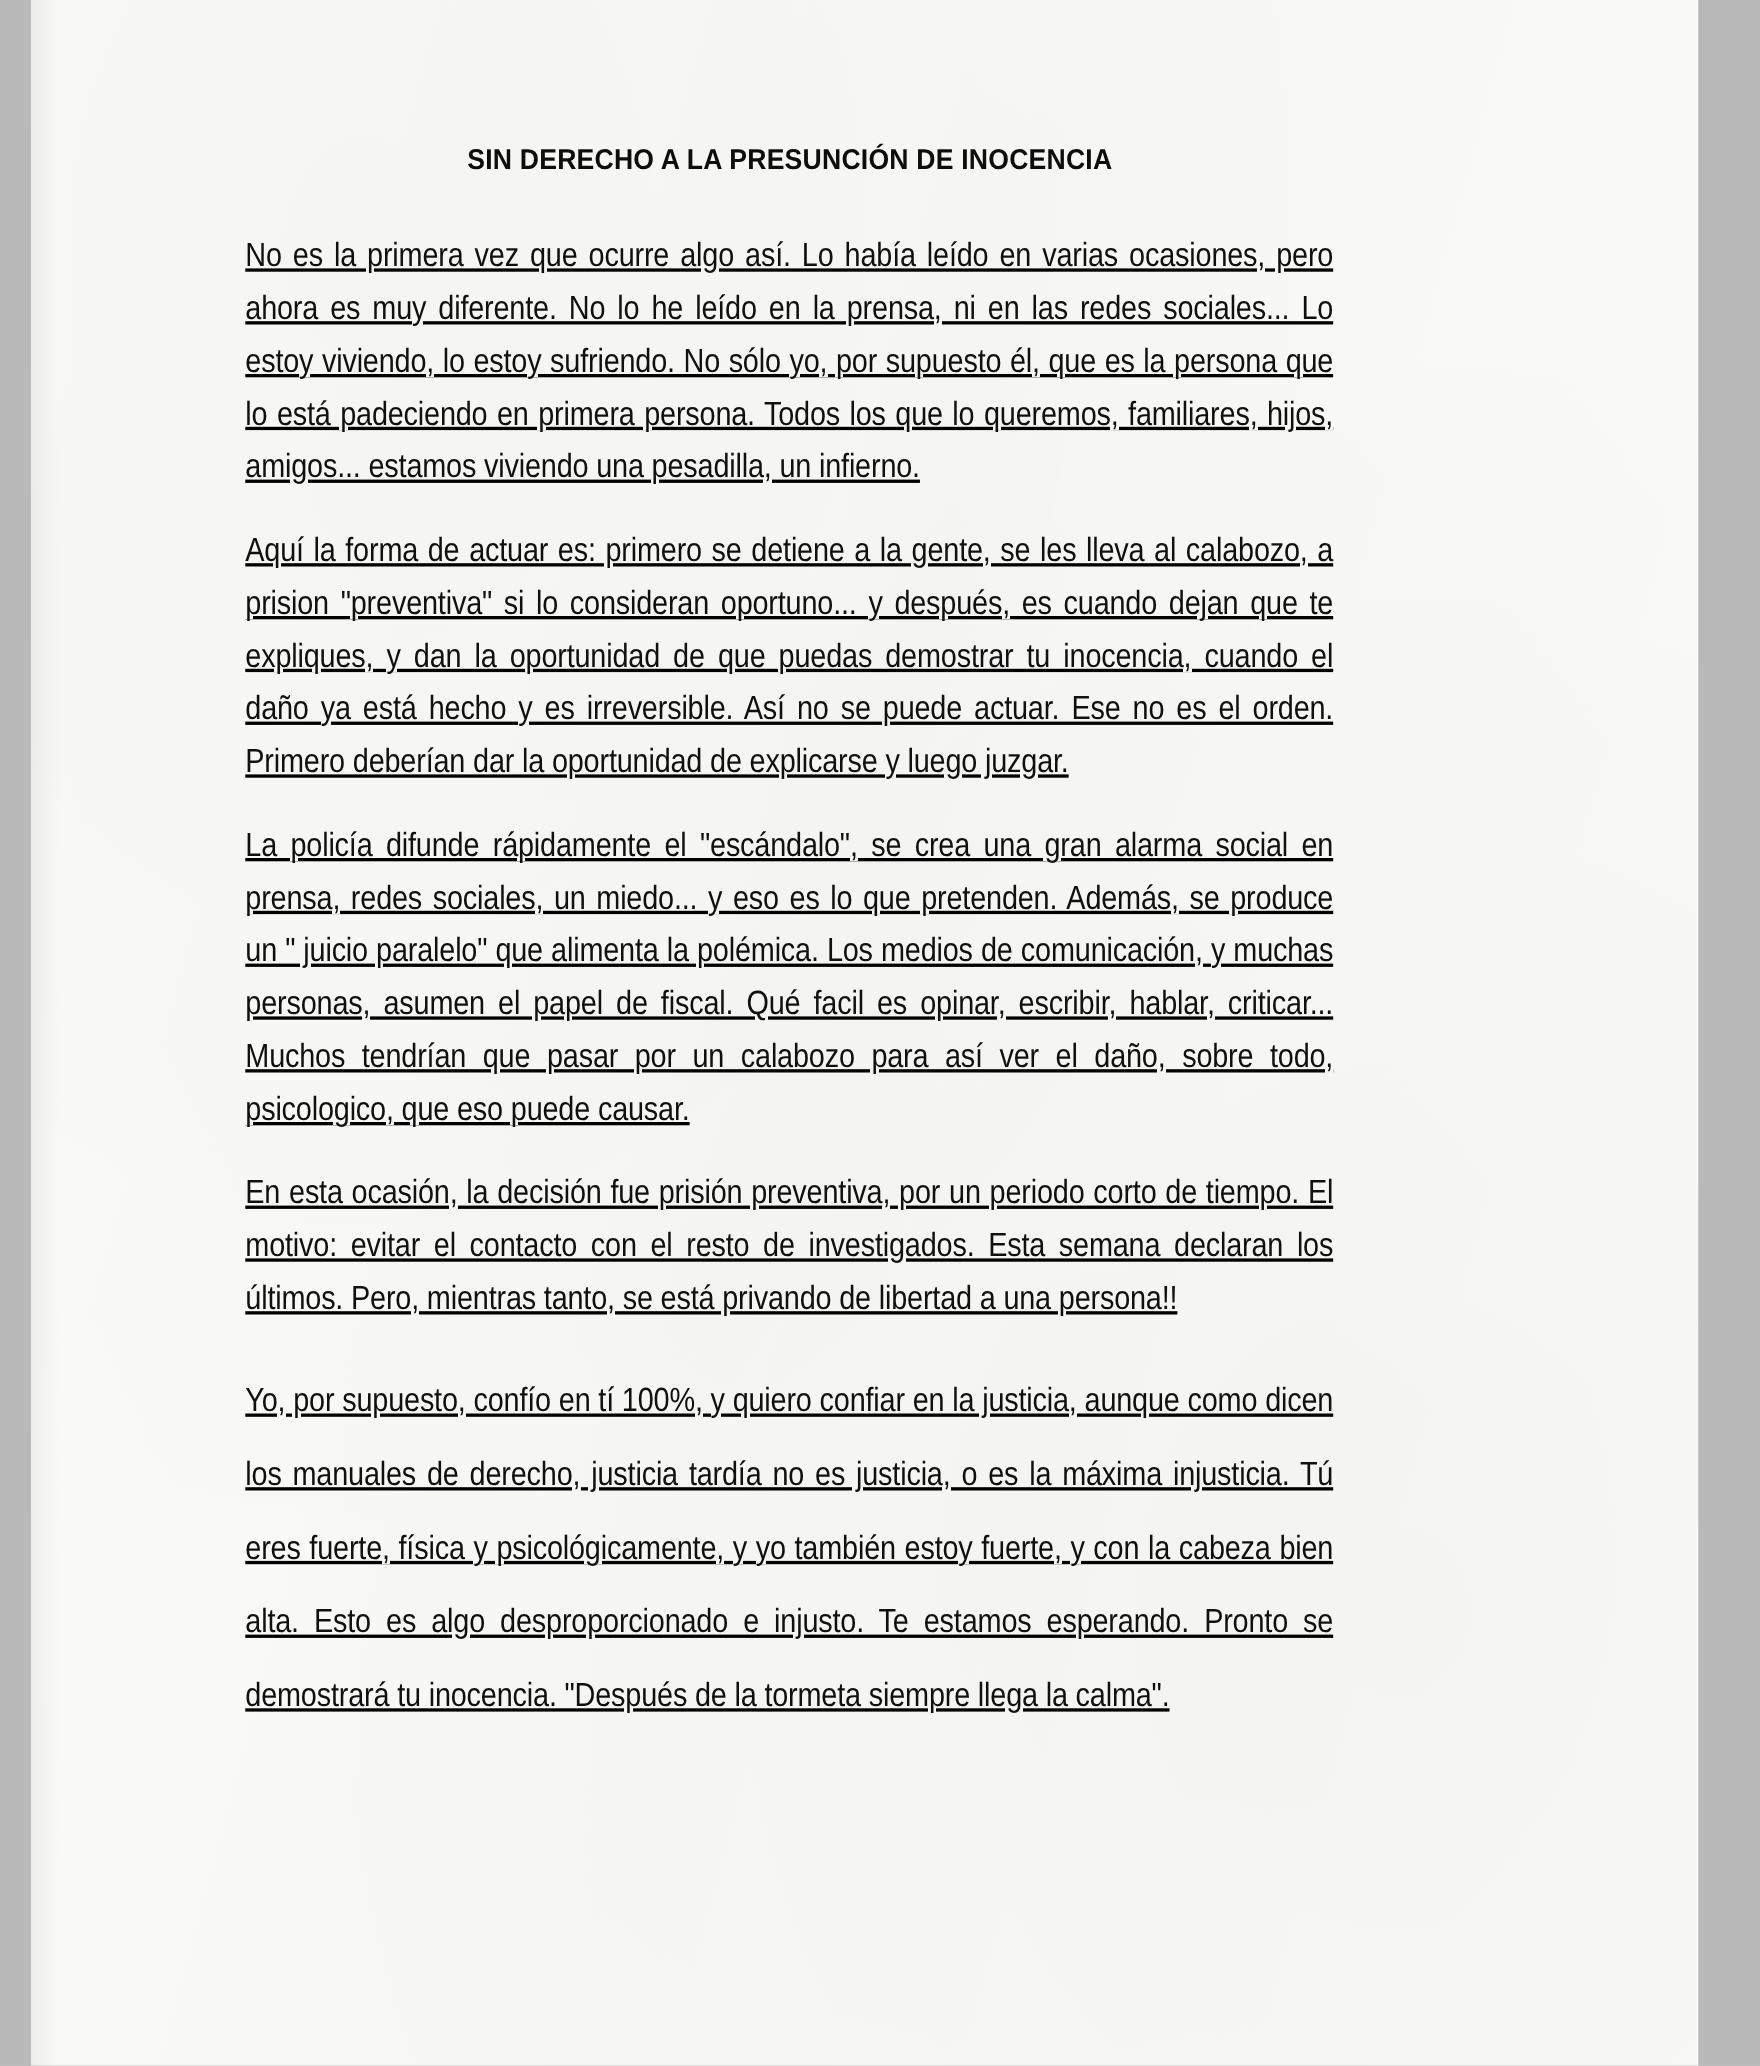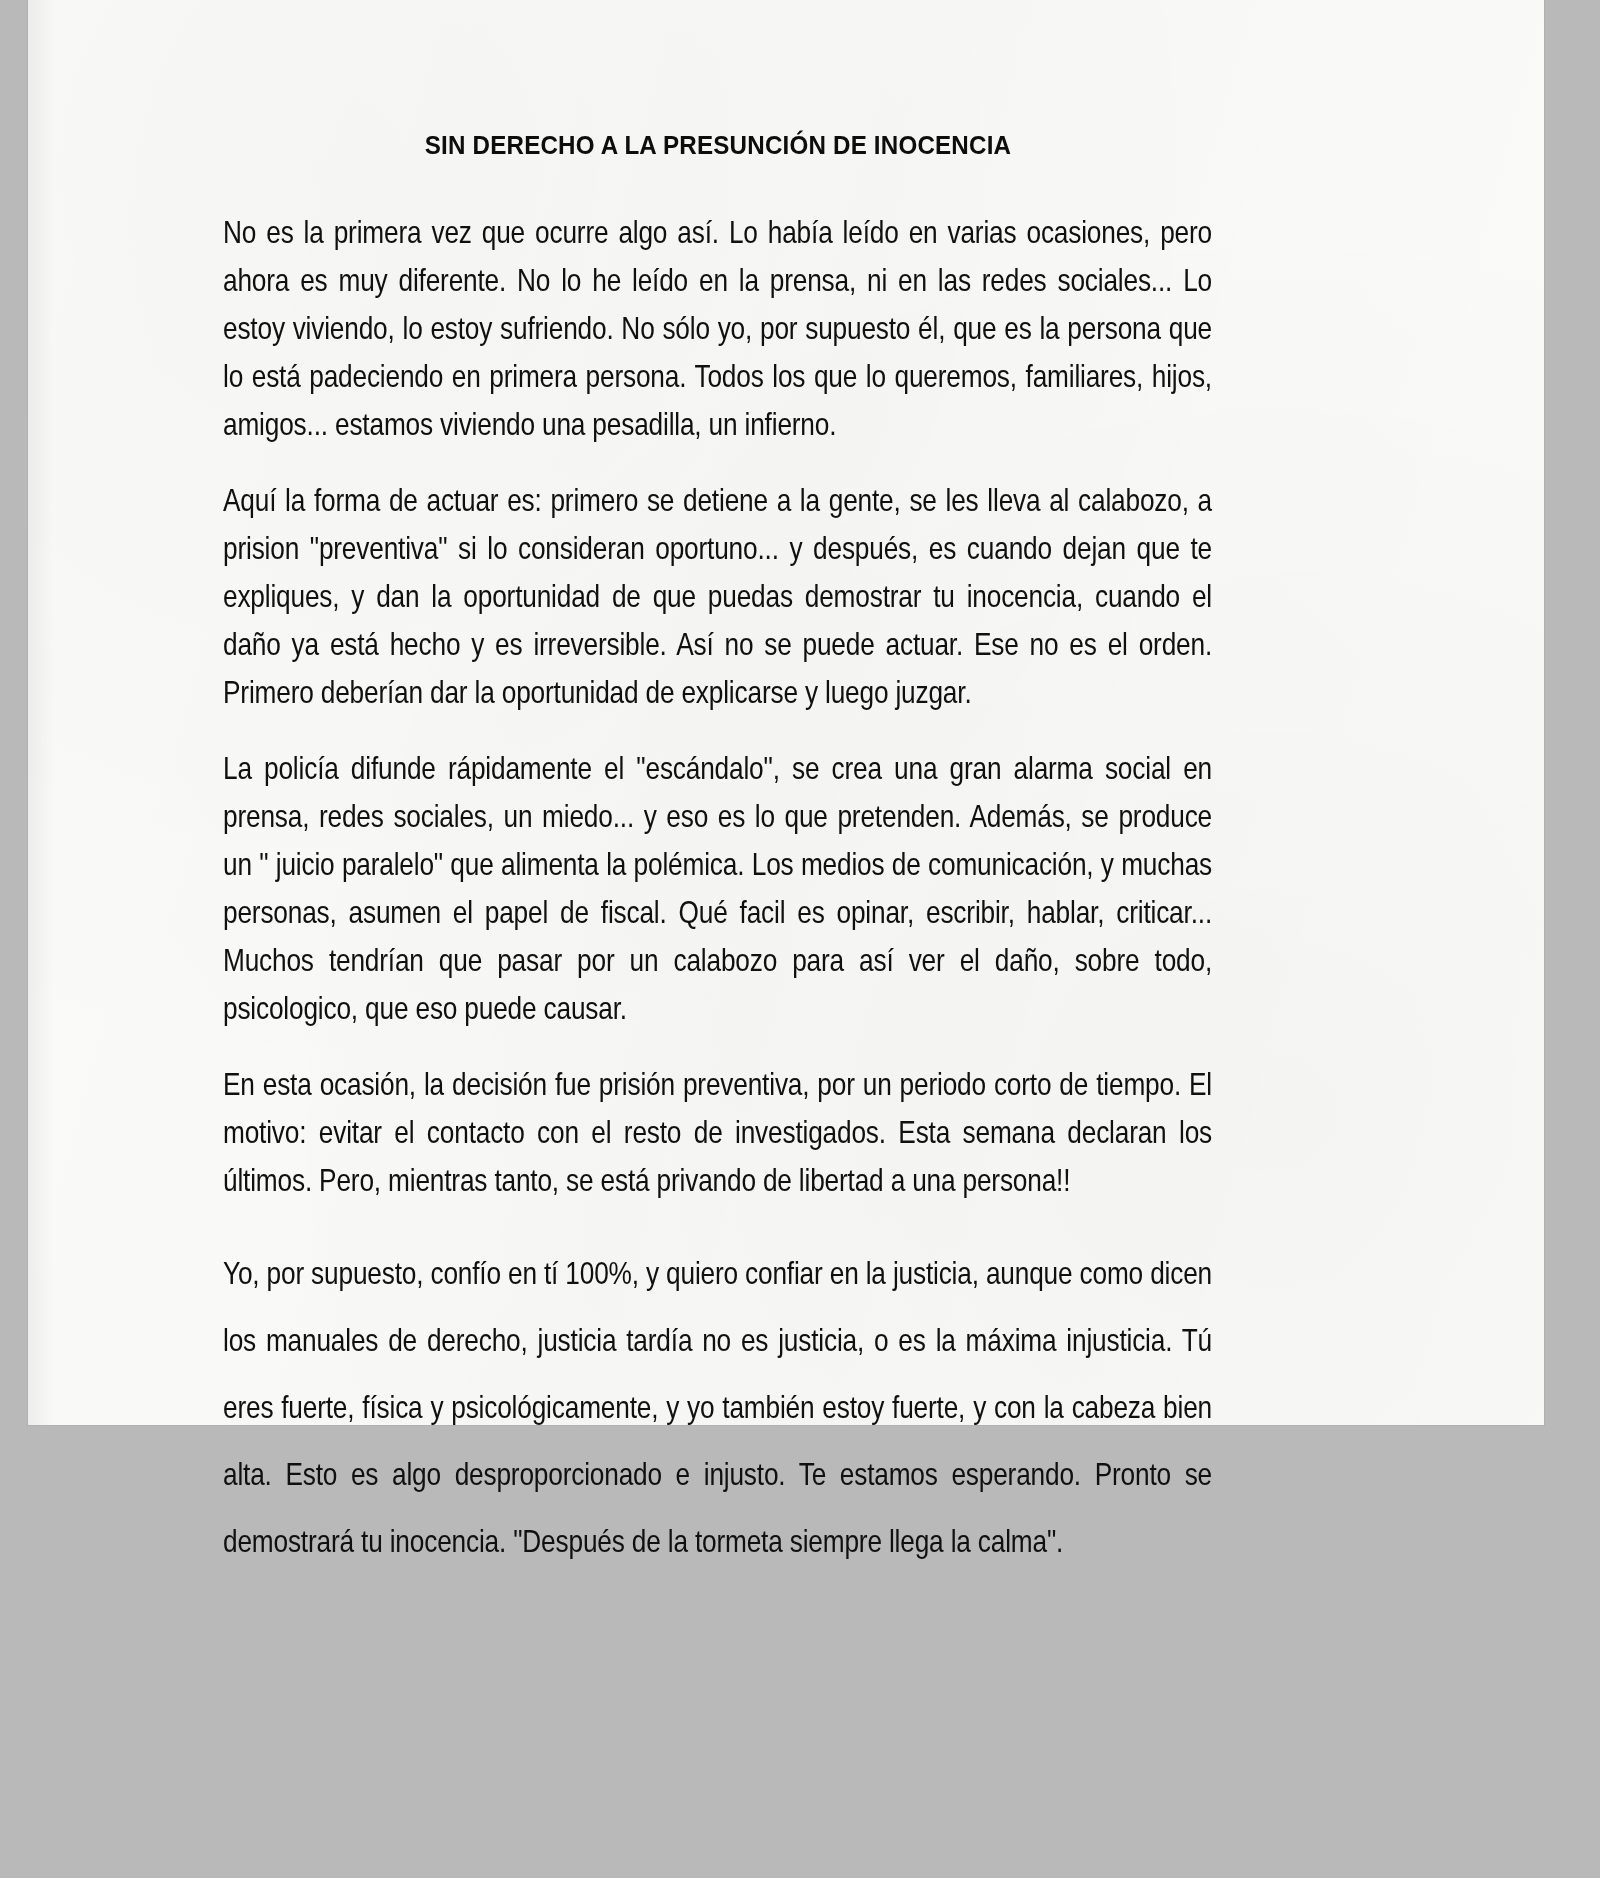--- a/index.html
+++ b/index.html
@@ -21,21 +21,21 @@
     height: 1878px;
     background: #b9b9b9;
   }
 
   
   .sheet {
     position: absolute;
     left: 28px;
     top: 0px;
     width: 1516px;
-    height: 1425px;
+    height: 1878px;
     background: #fbfbf9;
     box-shadow: 0 0 0 1px rgba(0,0,0,0.04);
   }
 
   
   .sheet::before {
     content: "";
     position: absolute;
     inset: 0;
     pointer-events: none;
@@ -74,20 +74,21 @@
     font-family: "Liberation Sans Narrow", "Liberation Sans", sans-serif;
     transform: scaleX(0.93);
     transform-origin: center top;
     line-height: 1.1;
     white-space: nowrap;
   }
 
   .body-text {
     margin: 0;
     padding: 0;
+    text-decoration: underline;
   }
 
   p.para {
     margin: 0 0 28px 0;
     text-align: justify;
     text-justify: inter-word;
     font-size: 30.5px;
     line-height: 48px;
     color: #101010;
     font-family: "Liberation Sans", "DejaVu Sans", sans-serif;

